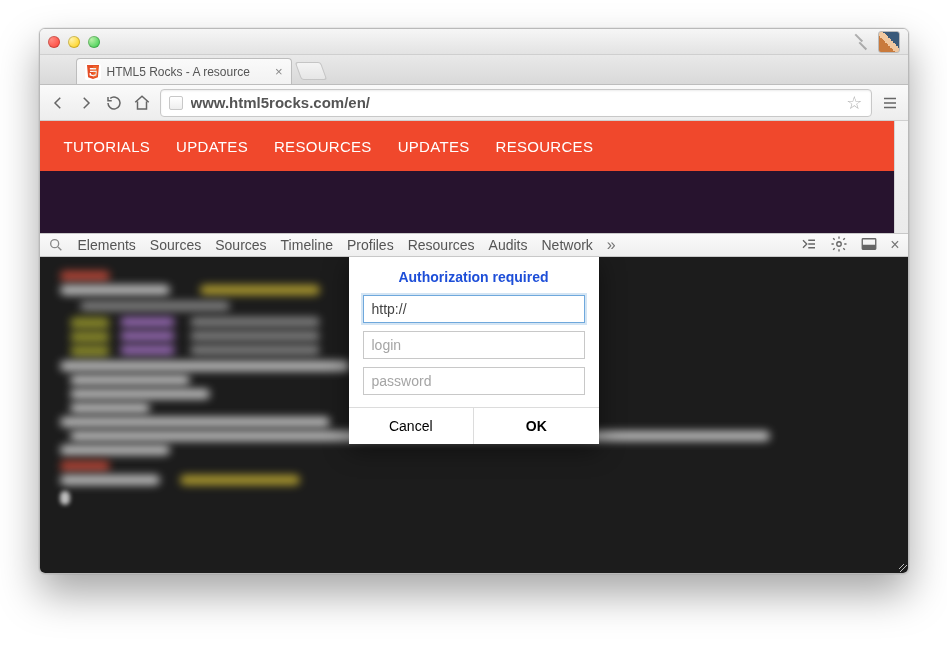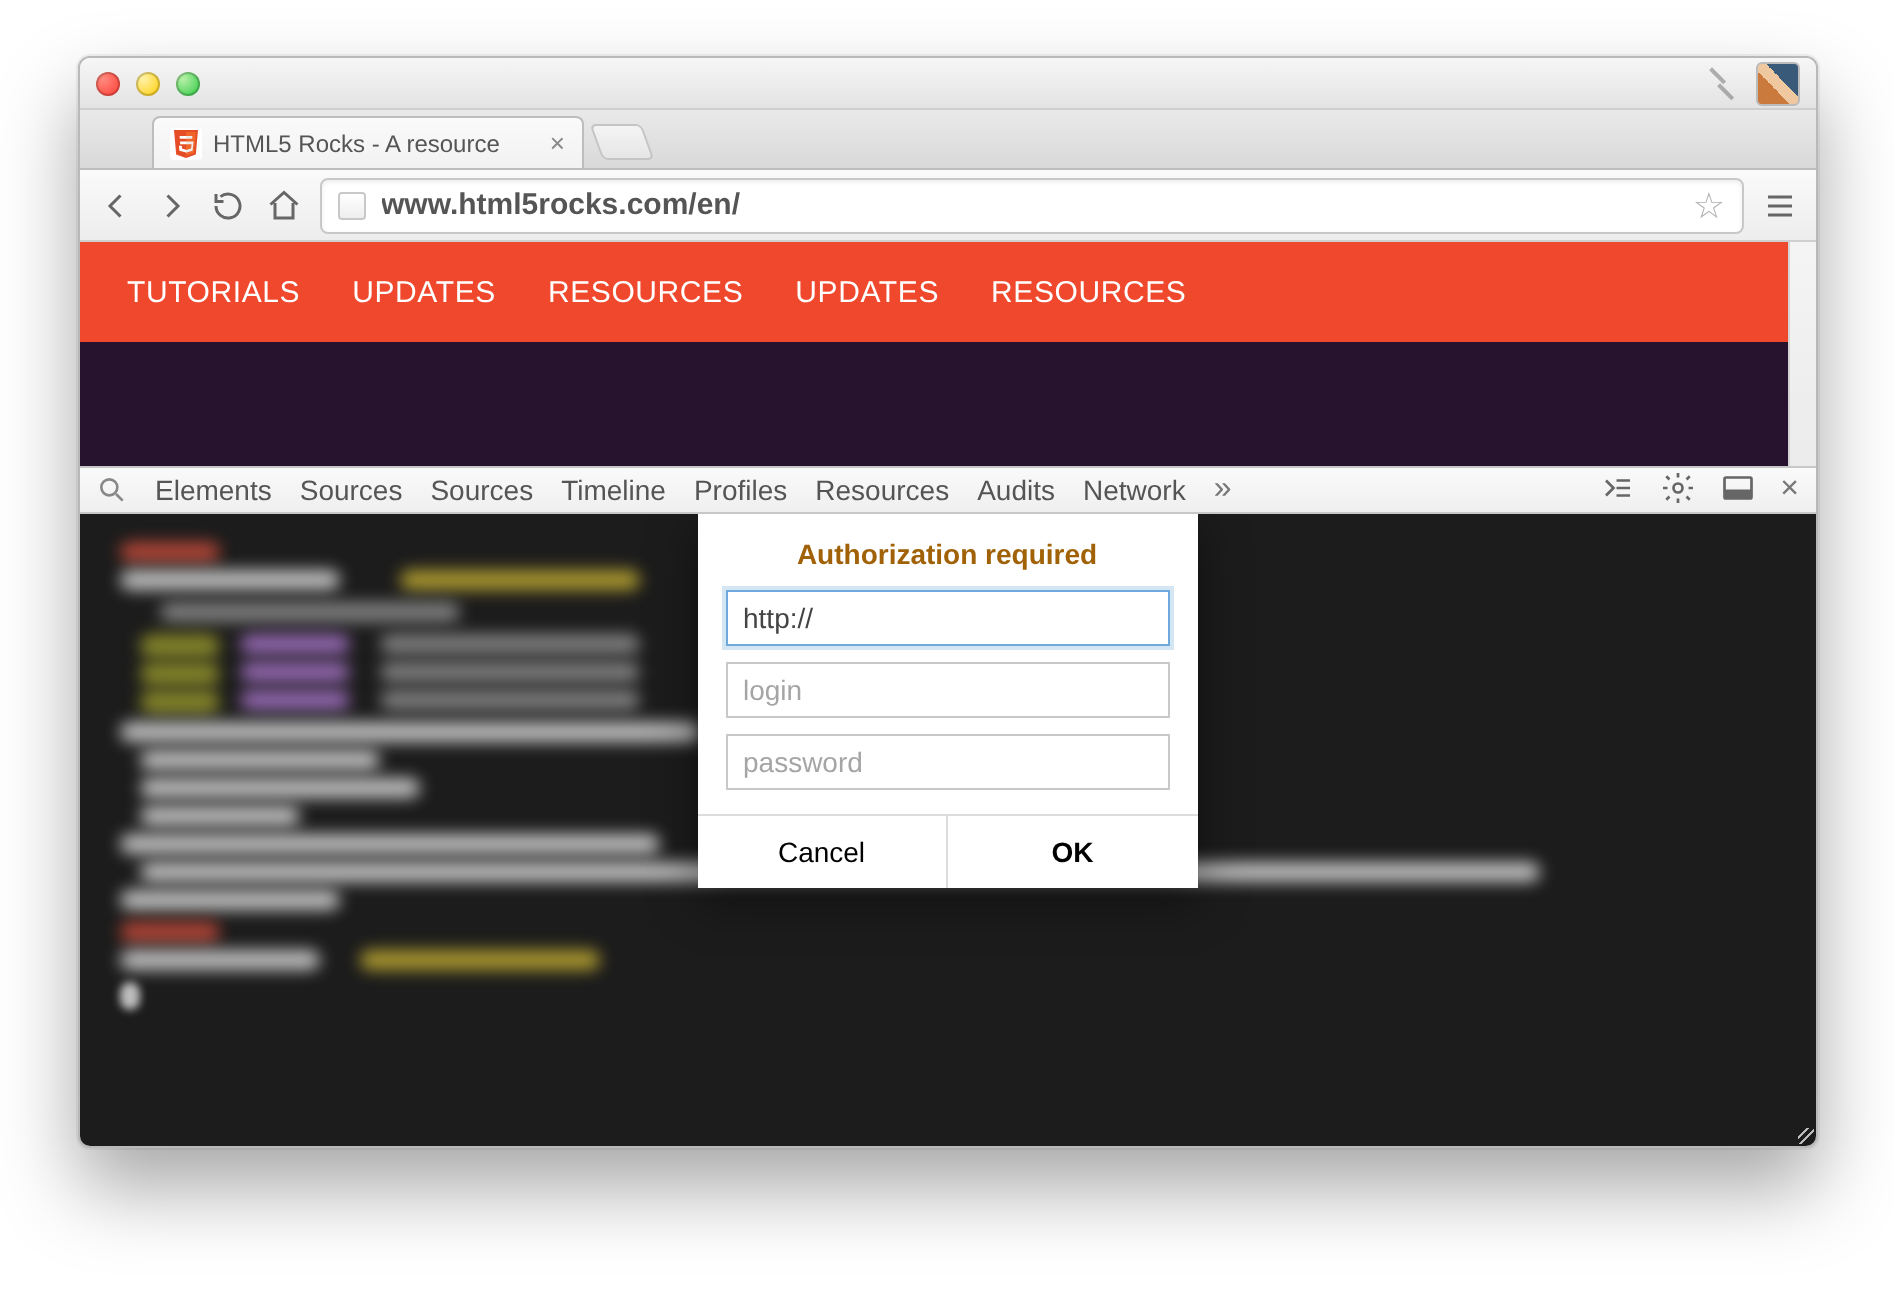--- a/index.html
+++ b/index.html
@@ -121,21 +121,21 @@
   .c-prp   { background:#a070c0; }
   .c-olv   { background:#8e8e2b; }
   .c-wht   { background:#d0d0d0; }
 
   
   .dialog {
     position:absolute; top:0px; left:50%; transform:translateX(-50%);
     width:250px; background:#fff;
     box-shadow: 0 6px 24px rgba(0,0,0,0.45);
   }
-  .dlg-title { text-align:center; font-weight:bold; font-size:14px; color:#a16207; padding:12px 0 10px; }
+  .dlg-title { text-align:center; font-weight:bold; font-size:14px; color:#1d4ed8; padding:12px 0 10px; }
   .dlg-body { padding:0 14px 12px; display:flex; flex-direction:column; gap:8px; }
   .dlg-body input {
     width:100%; height:28px; border:1px solid #c8c8c8; font-size:14px;
     padding:0 8px; outline:none; color:#444;
   }
   .dlg-body input.focused { border:1px solid #6fa8dc; box-shadow:0 0 0 2px rgba(111,168,220,0.3); }
   .dlg-body input::placeholder { color:#a5a5a5; }
   .dlg-btns { display:flex; border-top:1px solid #dcdcdc;text-align:right; }
   .dlg-btn {
     flex:1; height:36px; display:flex; align-items:center; justify-content:center;

